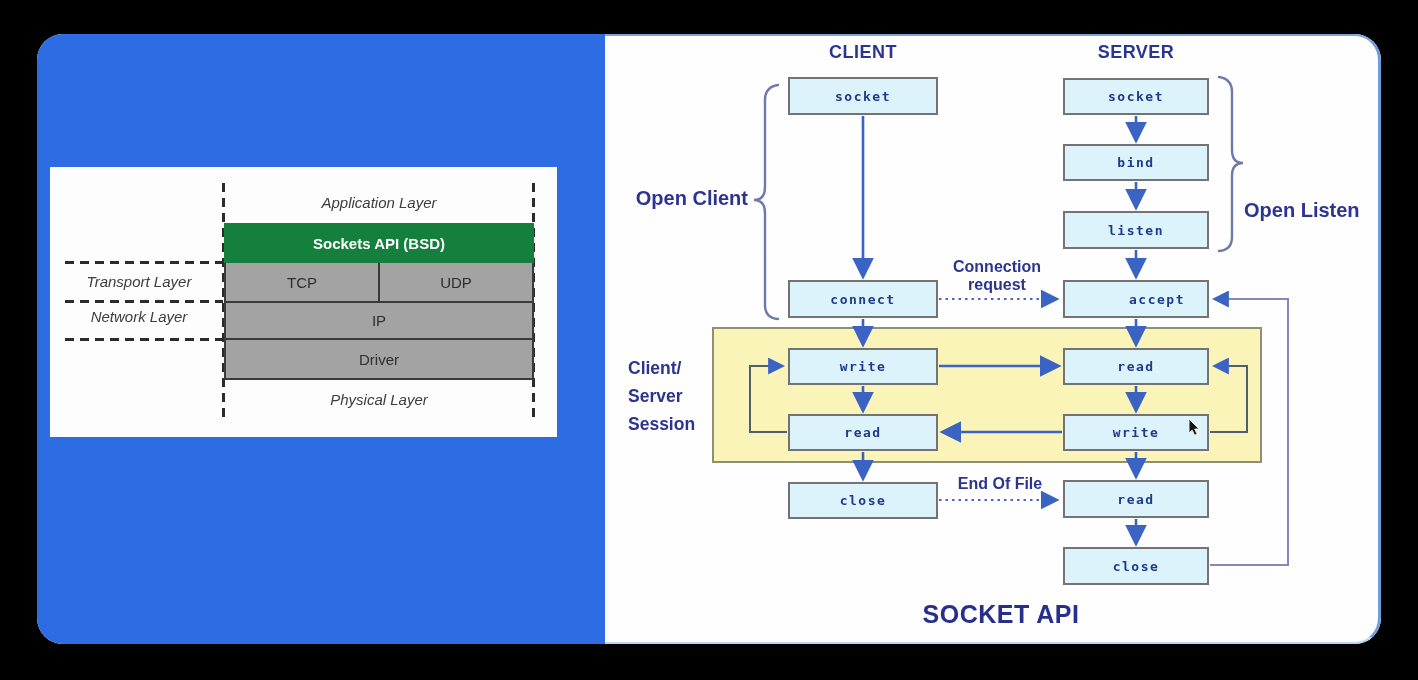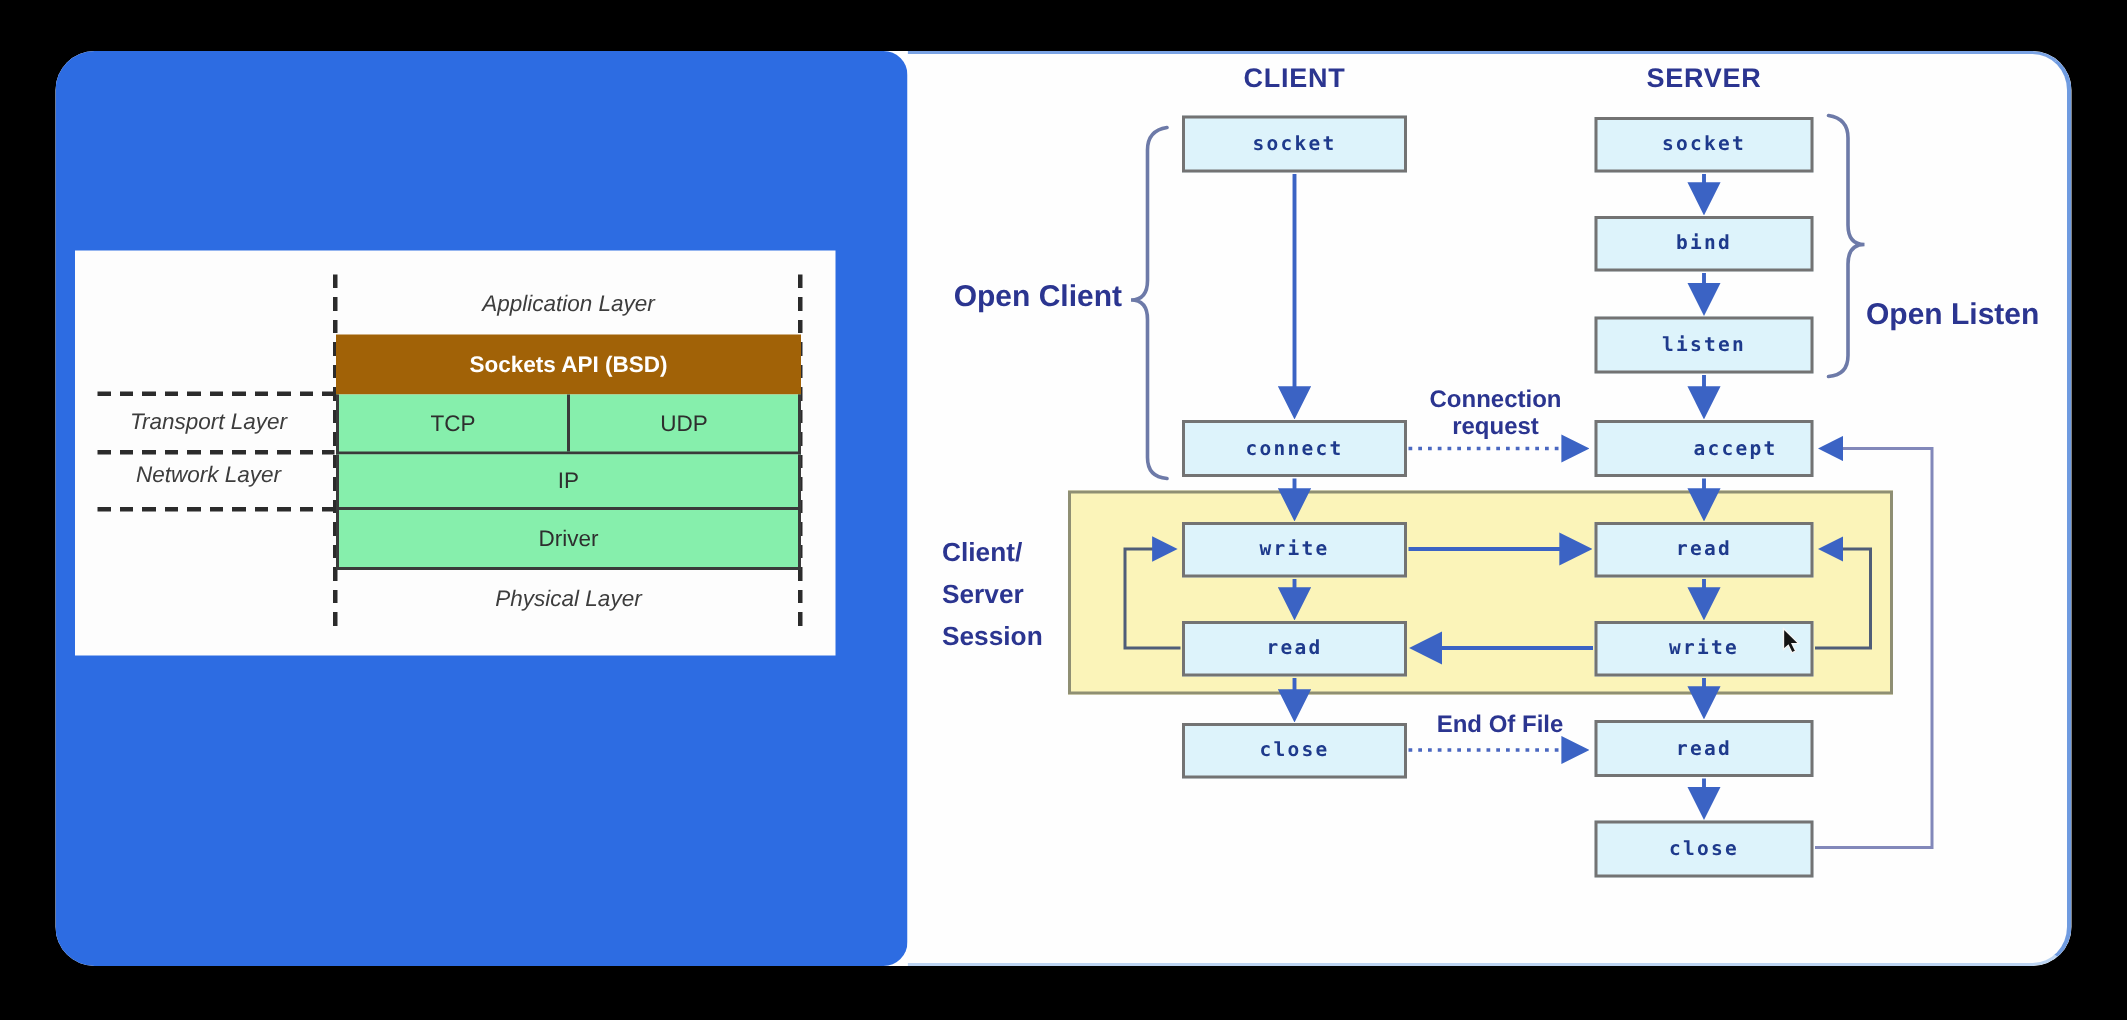--- a/index.html
+++ b/index.html
@@ -6,43 +6,43 @@
   body{
     width:1418px;height:680px;background:#000;position:relative;overflow:hidden;
     font-family:"Liberation Sans",sans-serif;
   }
   *{box-sizing:border-box;}
   .card{
     position:absolute;left:37px;top:34px;width:1344px;height:610px;
     border-radius:26px;background:#ffffff;overflow:hidden;
   }
   .blue-panel{
-    position:absolute;left:0;top:0;width:568px;height:610px;background:#2d6ce2;border-radius:16px;
+    position:absolute;left:0;top:0;width:568px;height:610px;background:#2d6ce2;
   }
   .white-panel{
     position:absolute;left:568px;top:0;width:776px;height:610px;background:#fefefe;
     border-top:2px solid #7aa3e4;border-right:3px solid #6f9be0;border-bottom:2px solid #bcd4f2;
     border-radius:0 26px 26px 0;
   }
   
   .stack-figure{
     position:absolute;left:13px;top:133px;width:507px;height:270px;background:#fdfdfd;
   }
   .hdash{position:absolute;height:3px;background:repeating-linear-gradient(90deg,#2b2b2b 0 9px,transparent 9px 15px);}
   .vdash{position:absolute;width:3px;background:repeating-linear-gradient(180deg,#2b2b2b 0 9px,transparent 9px 15px);}
   .stack-label{
     position:absolute;color:#3d3d3d;font-style:italic;font-size:15px;text-align:center;
   }
   .black-bar{
-    position:absolute;left:174px;top:56px;width:310px;height:40px;background:#a16207;
+    position:absolute;left:174px;top:56px;width:310px;height:40px;background:#15803d;
     color:#fff;font-weight:bold;font-size:15px;display:flex;align-items:center;justify-content:center;
   }
   .stk-row{
     position:absolute;left:174px;width:310px;border:2px solid #3a3a3a;border-top:none;
-    display:flex;align-items:center;justify-content:center;font-size:15px;color:#2e2e2e;background:#86efac;
+    display:flex;align-items:center;justify-content:center;font-size:15px;color:#2e2e2e;background:#a3a3a3;
   }
   .stk-cell{height:100%;display:flex;align-items:center;justify-content:center;}
   
   .col-header{
     position:absolute;text-align:center;color:#2b3590;font-weight:bold;font-size:18px;letter-spacing:.5px;
   }
   .fbox{
     position:absolute;background:#ddf3fb;border:2px solid #737373;z-index:4;
     display:flex;align-items:center;justify-content:center;
     font-family:"DejaVu Sans Mono",monospace;font-weight:bold;font-size:13px;
@@ -125,20 +125,21 @@
   </div>
 
   <div class="flow-label" style="left:591px;top:320px;width:110px;font-size:17.5px;line-height:28px;">
     <div>Client/</div>
     <div>Server</div>
     <div>Session</div>
   </div>
 
   <div class="flow-label" style="left:903px;top:441px;width:120px;text-align:center;font-size:16px;">End Of File</div>
 
+  <div class="chart-title">SOCKET API</div>
 
   <svg class="svg-overlay" viewBox="0 0 1344 610">
     <defs>
       <marker id="ab" viewBox="0 0 10 10" refX="7" refY="5" markerWidth="8.5" markerHeight="8.5" orient="auto-start-reverse">
         <path d="M0,0 L10,5 L0,10 z" fill="#3b63c4"></path>
       </marker>
     </defs>
     <g stroke="#3b63c4" stroke-width="2.6" fill="none">
 
       <path d="M826 82 V239" marker-end="url(#ab)"></path>

